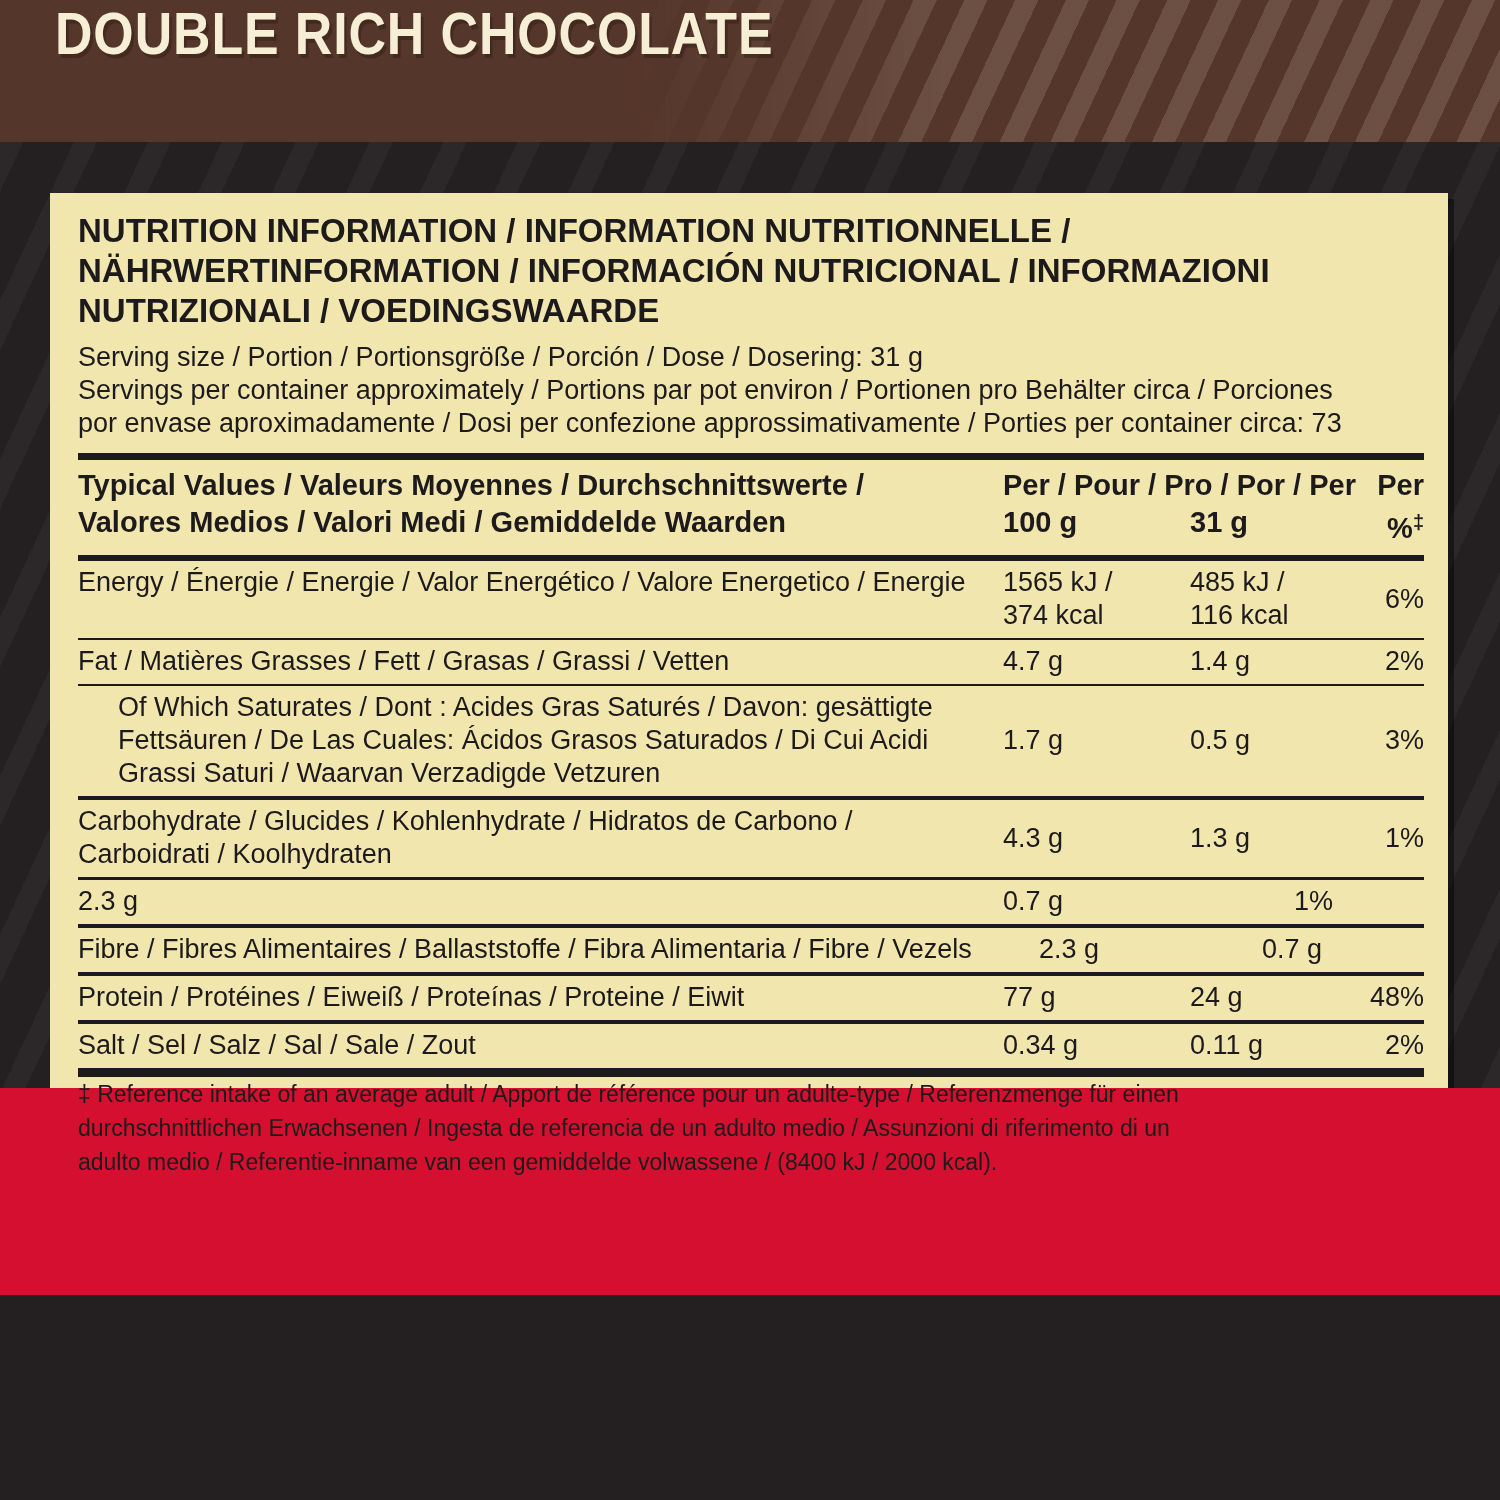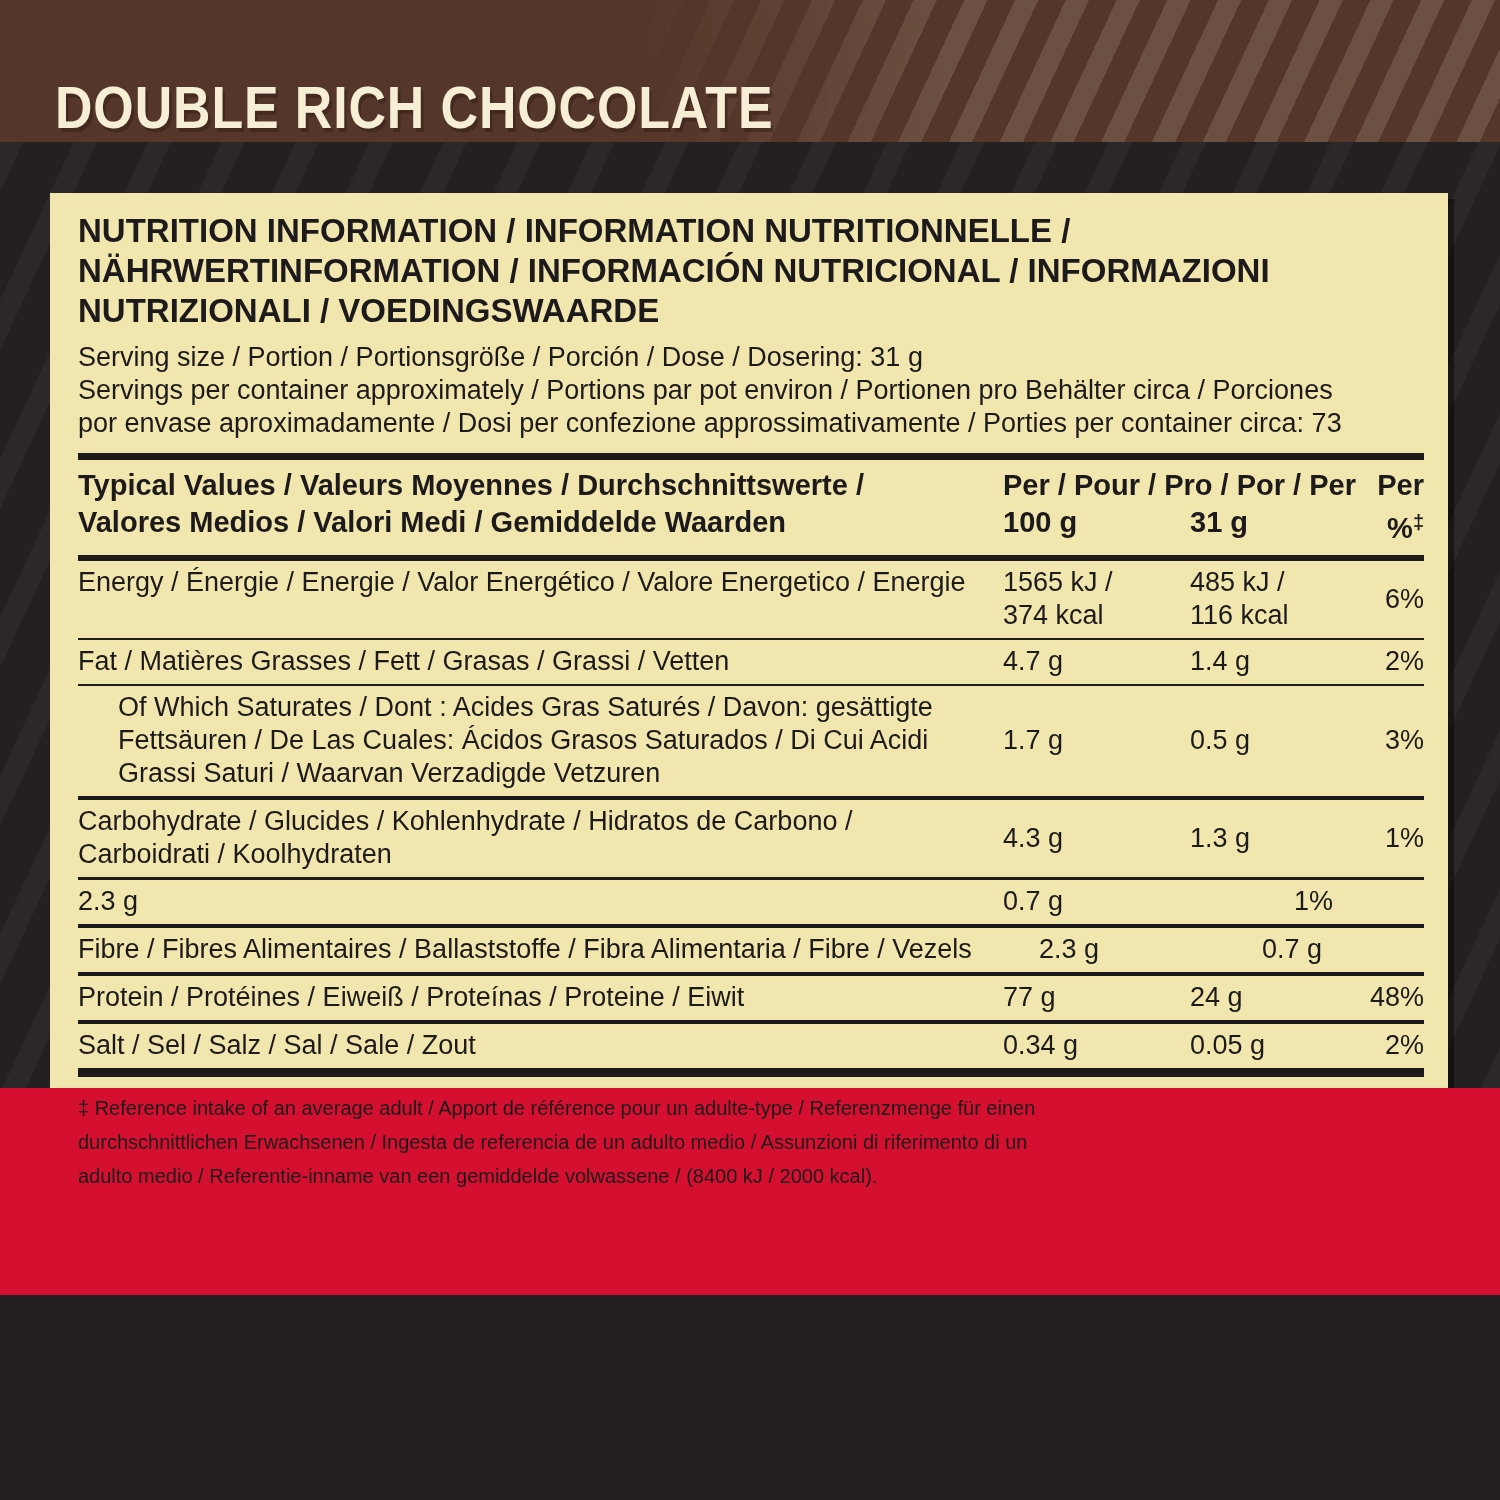--- a/index.html
+++ b/index.html
@@ -11,21 +11,21 @@
     overflow: hidden;
     background: #242021;
   }
 
   
   .flavor-banner {
     position: relative;
     height: 142px;
     background: #55362a;
     display: flex;
-    align-items: flex-end;
+    align-items: flex-start;
     overflow: hidden;
   }
   .flavor-banner .stripes {
     position: absolute;
     inset: 0;
     background: repeating-linear-gradient(115deg,
       rgba(246,238,213,0.14) 0 21px,
       transparent 21px 46px);
     -webkit-mask-image: linear-gradient(to right, transparent 42%, #000 63%);
     mask-image: linear-gradient(to right, transparent 42%, #000 63%);
@@ -109,22 +109,21 @@
     font-size: 27px;
     border-bottom: 3px solid #1c1a1b;
   }
   .t-label { line-height: 33px; white-space: pre-line; }
   .t-label.indent { padding-left: 40px; }
   .t-val { line-height: 33px; white-space: pre-line; }
   .t-pct { text-align: right; }
   .t-row.top-label .t-label { align-self: start; }
 
   .footnote {
-    margin-top: 14px;
-    font-size: 20px;
+    font-size: 23px;
     line-height: 34px;
     white-space: pre-line;
   }
 
   
   .footer-red {
     height: 207px;
     background: #d50f2f;
   }
 </style>
@@ -202,21 +201,21 @@
           </div>
           <div class="t-row" style="border-bottom-width: 4px;">
             <div class="t-label">Protein / Protéines / Eiweiß / Proteínas / Proteine / Eiwit</div>
             <div class="t-val">77 g</div>
             <div class="t-val">24 g</div>
             <div class="t-pct">48%</div>
           </div>
           <div class="t-row" style="border-bottom-width: 9px;">
             <div class="t-label">Salt / Sel / Salz / Sal / Sale / Zout</div>
             <div class="t-val">0.34 g</div>
-            <div class="t-val">0.05 g</div>
+            <div class="t-val">0.11 g</div>
             <div class="t-pct">2%</div>
           </div>
         </div>
     </div>
 
     <div class="footnote">‡ Reference intake of an average adult / Apport de référence pour un adulte-type / Referenzmenge für einen
 durchschnittlichen Erwachsenen / Ingesta de referencia de un adulto medio / Assunzioni di riferimento di un
 adulto medio / Referentie-inname van een gemiddelde volwassene / (8400 kJ / 2000 kcal).</div>
 
   </div>

